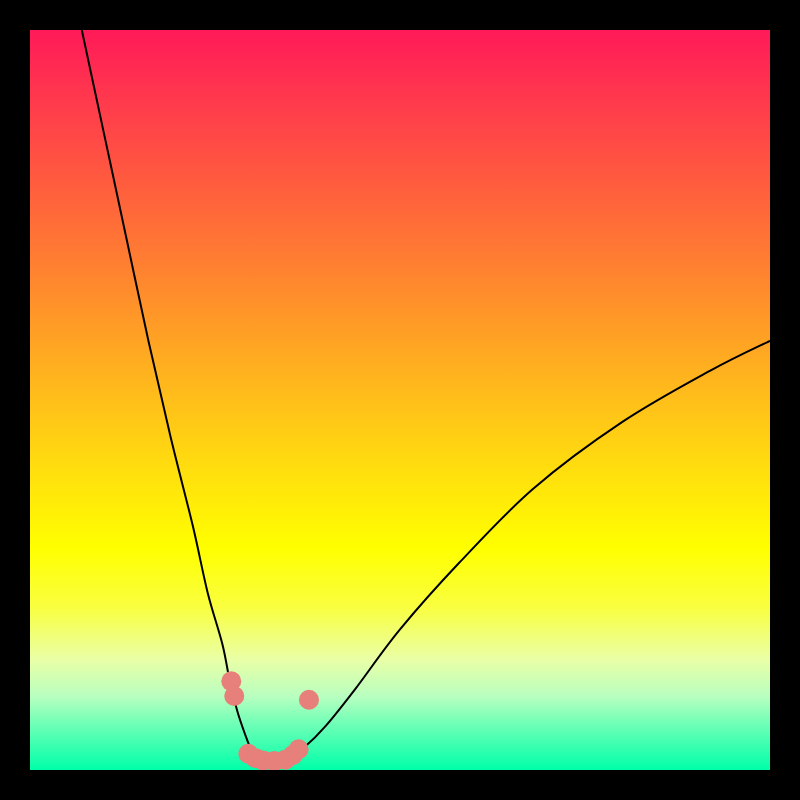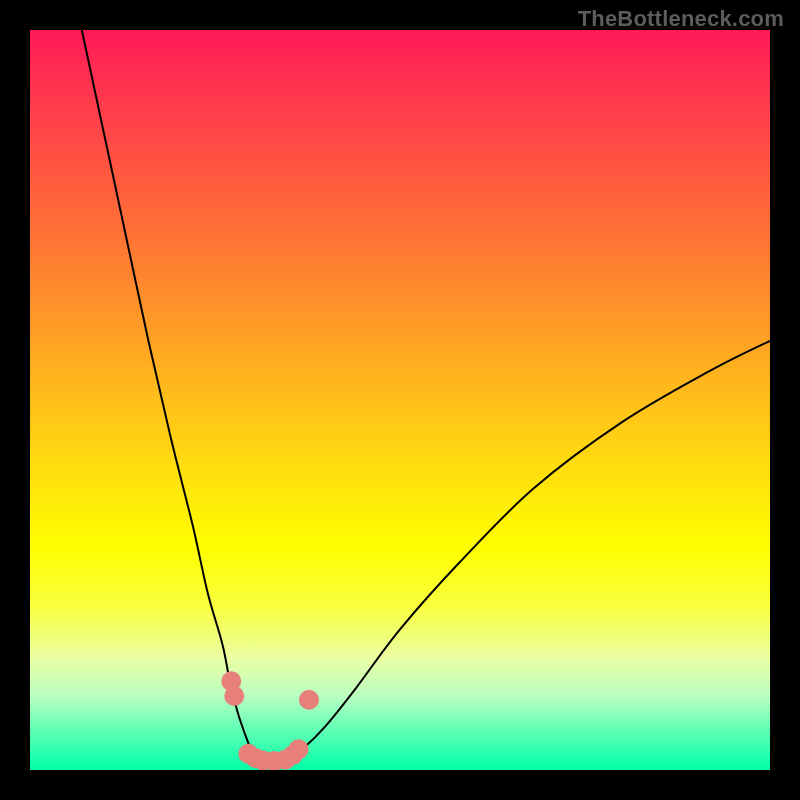--- a/index.html
+++ b/index.html
@@ -66,14 +66,13 @@
         <circle cx="218.29999999999998" cy="723.72" r="10" fill="#e77f7a"></circle>
         <circle cx="225.7" cy="728.16" r="10" fill="#e77f7a"></circle>
         <circle cx="233.1" cy="730.38" r="10" fill="#e77f7a"></circle>
         <circle cx="244.20000000000002" cy="731.12" r="10" fill="#e77f7a"></circle>
         <circle cx="255.29999999999998" cy="729.64" r="10" fill="#e77f7a"></circle>
         <circle cx="262.7" cy="725.2" r="10" fill="#e77f7a"></circle>
         <circle cx="268.62" cy="719.28" r="10" fill="#e77f7a"></circle>
         <circle cx="278.98" cy="669.7" r="10" fill="#e77f7a"></circle>
       </svg>
   </div>
-  <div class="attribution">TheBottleneck.com</div>
 </div>
 
 </body></html>

